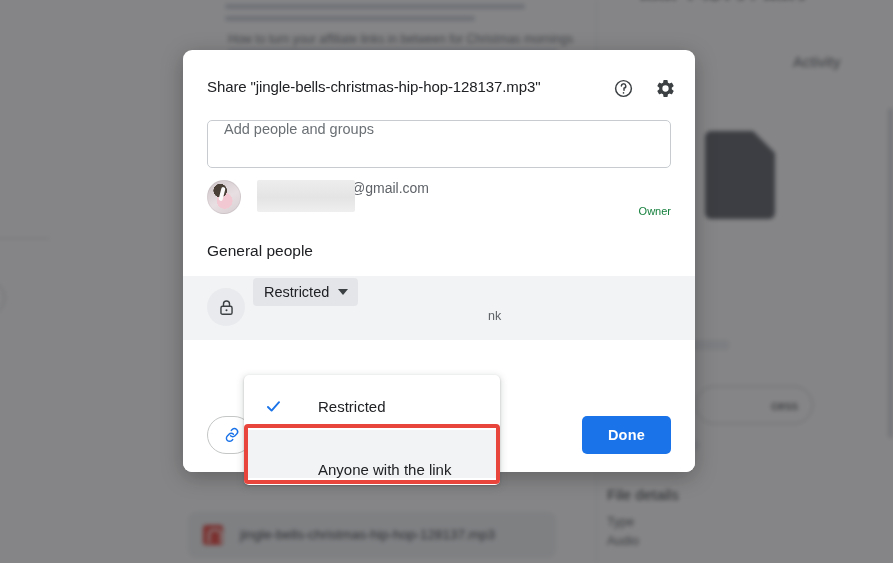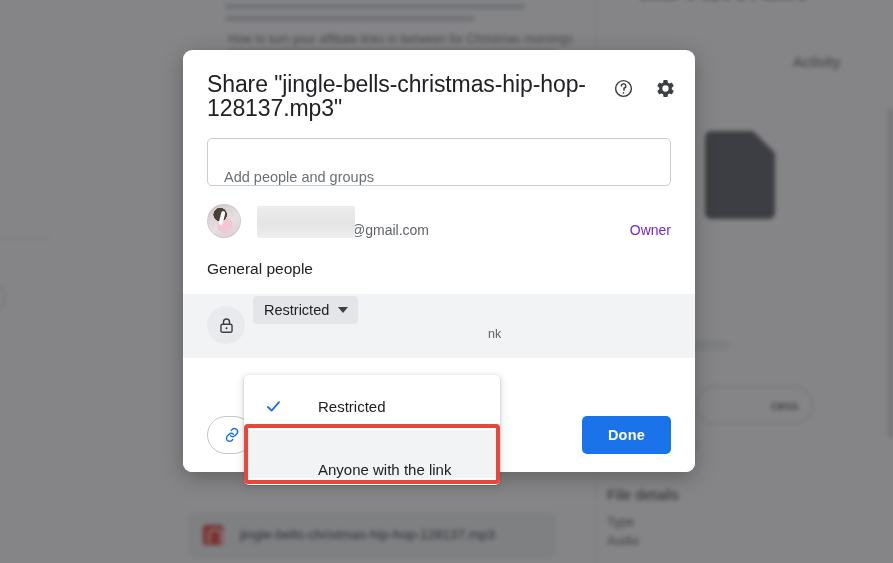--- a/index.html
+++ b/index.html
@@ -260,22 +260,22 @@
     border-radius: 9px;
     box-shadow: 0 5px 22px rgba(0,0,0,0.28);
     overflow: hidden;
   }
 
   .dlg-header {
     position: relative;
     padding: 22px 24px 0 24px;
   }
   .dlg-title {
-    font-size: 23px;
-    line-height: 24px;
+    font-size: 15px;
+    line-height: 30px;
     color: #202124;
     font-weight: 400;
     letter-spacing: -0.1px;
     width: 400px;
     word-break: break-word;
   }
   .dlg-header-actions {
     position: absolute;
     right: 18px;
     top: 26px;
@@ -292,21 +292,21 @@
     cursor: pointer;
   }
   .hdr-icon svg { display: block; }
 
   .people-input {
     margin: 18px 24px 0 24px;
     height: 48px;
     border: 1px solid #c8ccd0;
     border-radius: 5px;
     display: flex;
-    align-items: flex-end;
+    align-items: flex-start;
     padding: 0 16px;
   }
   .people-input input {
     border: none;
     outline: none;
     width: 100%;
     font-size: 14.5px;
     color: #3c4043;
     font-family: "Liberation Sans", sans-serif;
     background: transparent;
@@ -315,21 +315,21 @@
 
   .section-title {
     margin: 20px 0 0 24px;
     font-size: 15.5px;
     color: #202124;
     font-weight: 400;
   }
 
   .person-row {
     display: flex;
-    align-items: flex-end;
+    align-items: flex-start;
     margin: 12px 24px 0 24px;
     height: 40px;
   }
   .avatar {
     width: 34px;
     height: 34px;
     border-radius: 50%;
     flex: 0 0 34px;
     background:
       radial-gradient(circle at 38% 30%, #4b4038 0 22%, rgba(75,64,56,0) 23%),
@@ -358,22 +358,23 @@
     border-radius: 2px;
     filter: blur(0.6px);
   }
   .person-email {
     font-size: 14px;
     color: #5f6368;
     margin-left: -4px;
   }
   .person-role {
     margin-left: auto;
-    font-size: 14px;
-    color: #6d28d9;
+    font-size: 11px;
+    color: #15803d;
+    margin-top: 25px;
   }
 
   .general-access-band {
     margin-top: 16px;
     background: #f1f3f4;
     padding: 14px 24px 16px 24px;
     position: relative;
     height: 64px;
     display: flex;
     align-items: center;

